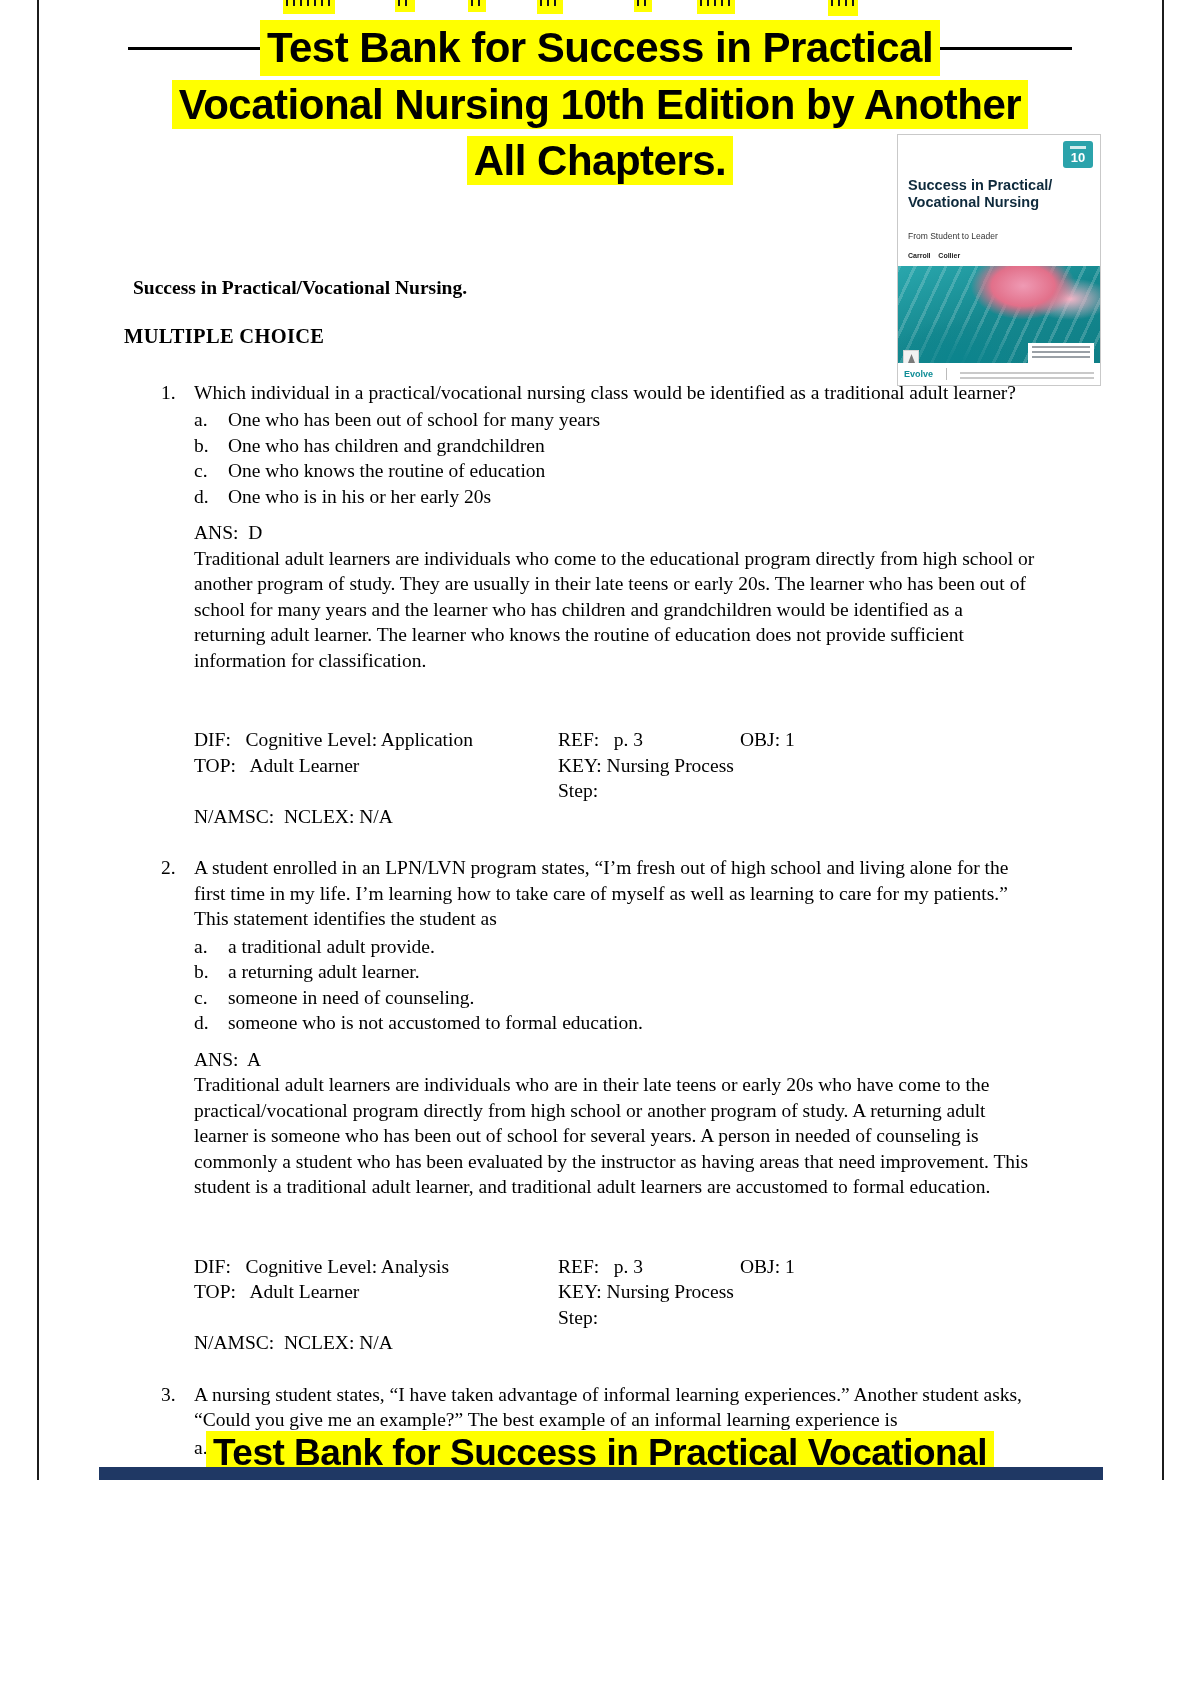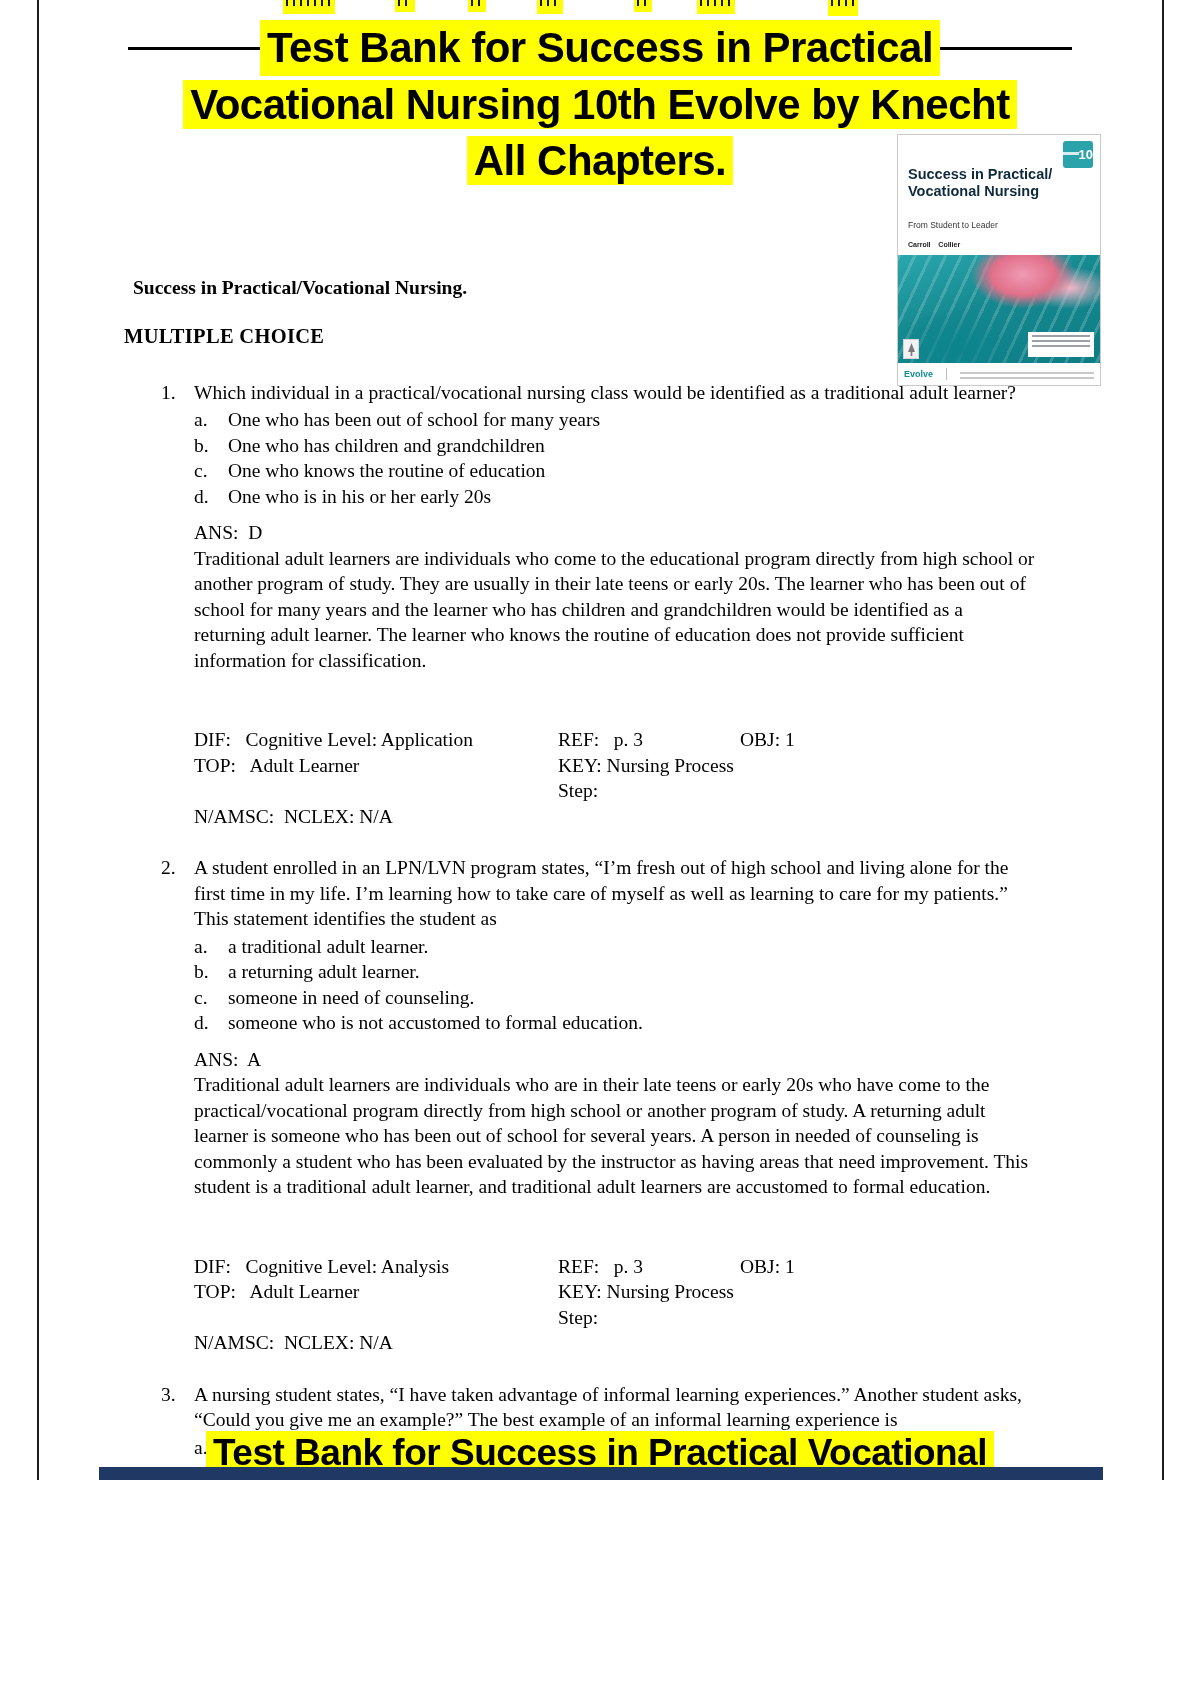--- a/index.html
+++ b/index.html
@@ -30,25 +30,25 @@
 
   
   .cover {
     position:absolute; left:897px; top:134px; width:204px; height:252px;
     background:#ffffff; border:1px solid #c9c9c9;
     font-family:"Liberation Sans", sans-serif; overflow:hidden;
   }
   .badge {
     position:absolute; top:6px; right:7px; width:30px; height:27px;
     background:#2ba3ab; color:#ffffff; border-radius:3px;
-    display:flex; align-items:center; justify-content:center;
+    display:flex; flex-direction:column; align-items:center; justify-content:center;
     font-size:13px; font-weight:700; line-height:13px;
   }
   .badge .mini { width:16px; height:3px; background:rgba(255,255,255,.8); margin-bottom:2px; }
-  .cover-title { margin-top:31px; padding:0 10px; color:#0e2a3c; font-weight:700; font-size:14.5px; line-height:17px; }
+  .cover-title { margin-top:42px; padding:0 10px; color:#0e2a3c; font-weight:700; font-size:14.5px; line-height:17px; }
   .cover-sub { padding:0 10px; margin-top:20px; font-size:8.5px; color:#333; }
   .cover-authors { padding:0 10px; margin-top:11px; font-size:7px; font-weight:700; color:#222; white-space:pre-wrap; }
   .cover-art {
     position:relative; height:110px; margin-top:7px;
     background:
       radial-gradient(ellipse 70px 45px at 62% 18%, #ef9ab4 0%, #e2708a 45%, rgba(226,112,138,0) 75%),
       radial-gradient(ellipse 60px 30px at 85% 30%, #f4b6c8 0%, rgba(244,182,200,0) 70%),
       radial-gradient(ellipse 90px 55px at 30% 85%, #0c848d 0%, rgba(12,132,141,0) 75%),
       repeating-linear-gradient(115deg, rgba(255,255,255,.18) 0 3px, rgba(255,255,255,0) 3px 14px),
       linear-gradient(160deg, #2aa7ad 0%, #15888f 45%, #0d7d85 100%);
@@ -117,21 +117,21 @@
   <div class="frag" style="left:828px;width:30px;height:16px">
       <div class="marks"></div>
     </div>
 
   <div class="title-block">
     <div class="title-row1">
       <span class="hrule"></span>
       <span class="hl">Test Bank for Success in Practical</span>
       <span class="hrule"></span>
     </div>
-    <div class="title-line"><span class="hl">Vocational Nursing 10th Evolve by Knecht</span></div>
+    <div class="title-line"><span class="hl">Vocational Nursing 10th Edition by Another</span></div>
     <div class="title-line"><span class="hl">All Chapters.</span></div>
   </div>
 
   <div class="cover">
     <div class="badge">
       <span class="mini"></span>
       <span>10</span>
     </div>
     <div class="cover-title">
       <div>Success in Practical/</div>
@@ -197,21 +197,21 @@
           <span class="meta-c1">N/AMSC:  NCLEX: N/A</span>
         </div>
       </div>
     </div>
 
     <div class="question">
       <span class="qnum">2.</span>
       <div class="stem">A student enrolled in an LPN/LVN program states, “I’m fresh out of high school and living alone for the first time in my life. I’m learning how to take care of myself as well as learning to care for my patients.” This statement identifies the student as</div>
       <div class="option">
         <span class="opt-letter">a.</span>
-        <span>a traditional adult learner.</span>
+        <span>a traditional adult provide.</span>
       </div>
       <div class="option">
         <span class="opt-letter">b.</span>
         <span>a returning adult learner.</span>
       </div>
       <div class="option">
         <span class="opt-letter">c.</span>
         <span>someone in need of counseling.</span>
       </div>
       <div class="option">

